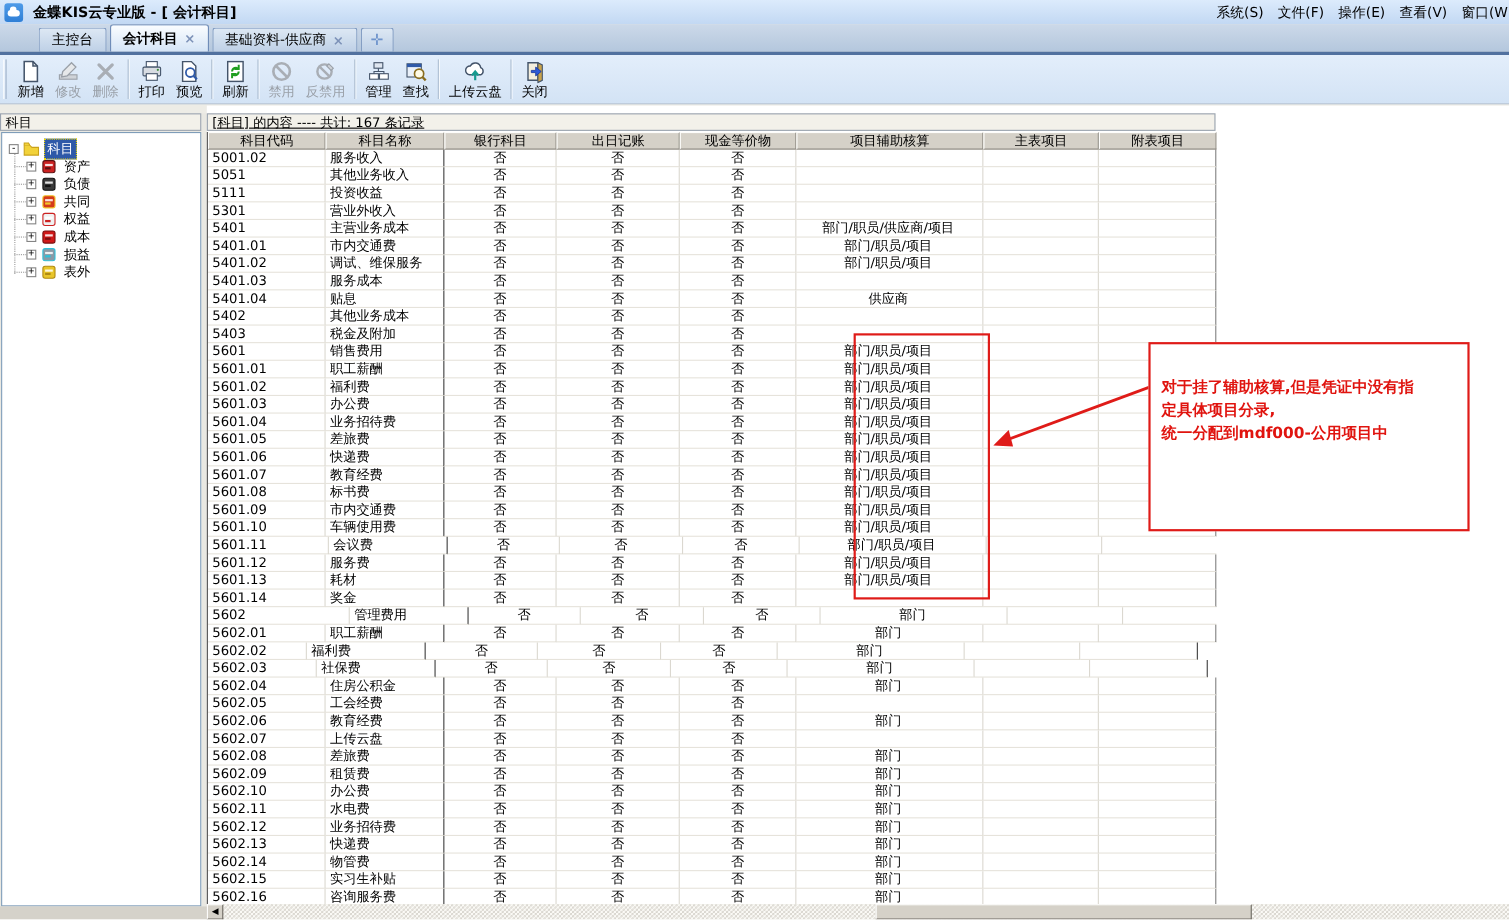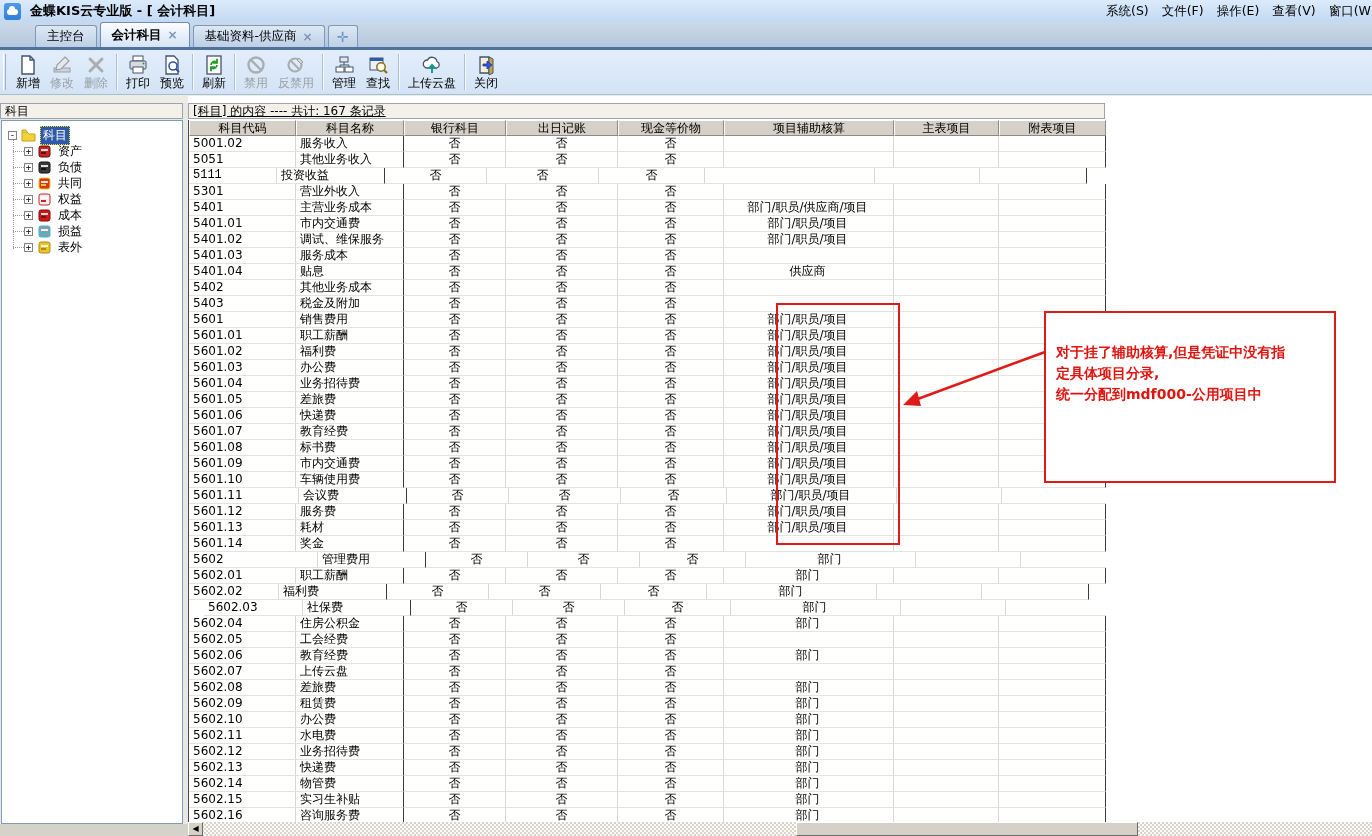--- a/index.html
+++ b/index.html
@@ -362,21 +362,21 @@
           <div class="gcell" style="width: 107px;">5051</div>
           <div class="gcell name-div" style="width: 108px;">其他业务收入</div>
           <div class="gcell c-center" style="width: 102px;">否</div>
           <div class="gcell c-center" style="width: 112px;">否</div>
           <div class="gcell c-center" style="width: 106px;">否</div>
           <div class="gcell c-right" style="width: 170px;"></div>
           <div class="gcell" style="width: 105px;"></div>
           <div class="gcell last" style="width: 107px;"></div>
         </div>
         <div class="grow">
-          <div class="gcell" style="width: 88px; font-family: Liberation Mono, monospace;">5111</div>
+          <div class="gcell" style="width: 107px;">5111</div>
           <div class="gcell name-div" style="width: 108px;">投资收益</div>
           <div class="gcell c-center" style="width: 102px;">否</div>
           <div class="gcell c-center" style="width: 112px;">否</div>
           <div class="gcell c-center" style="width: 106px;">否</div>
           <div class="gcell c-right" style="width: 170px;"></div>
           <div class="gcell" style="width: 105px;"></div>
           <div class="gcell last" style="width: 107px;"></div>
         </div>
         <div class="grow">
           <div class="gcell" style="width: 107px;">5301</div>
@@ -632,21 +632,21 @@
           <div class="gcell" style="width: 90px;">5602.02</div>
           <div class="gcell name-div" style="width: 108px;">福利费</div>
           <div class="gcell c-center" style="width: 102px;">否</div>
           <div class="gcell c-center" style="width: 112px;">否</div>
           <div class="gcell c-center" style="width: 106px;">否</div>
           <div class="gcell c-right" style="width: 170px;">部门</div>
           <div class="gcell" style="width: 105px;"></div>
           <div class="gcell last" style="width: 107px;"></div>
         </div>
         <div class="grow">
-          <div class="gcell" style="width: 99px; margin-left: 15px;">5602.03</div>
+          <div class="gcell" style="width: 99px;">5602.03</div>
           <div class="gcell name-div" style="width: 108px;">社保费</div>
           <div class="gcell c-center" style="width: 102px;">否</div>
           <div class="gcell c-center" style="width: 112px;">否</div>
           <div class="gcell c-center" style="width: 106px;">否</div>
           <div class="gcell c-right" style="width: 170px;">部门</div>
           <div class="gcell" style="width: 105px;"></div>
           <div class="gcell last" style="width: 107px;"></div>
         </div>
         <div class="grow">
           <div class="gcell" style="width: 107px;">5602.04</div>

